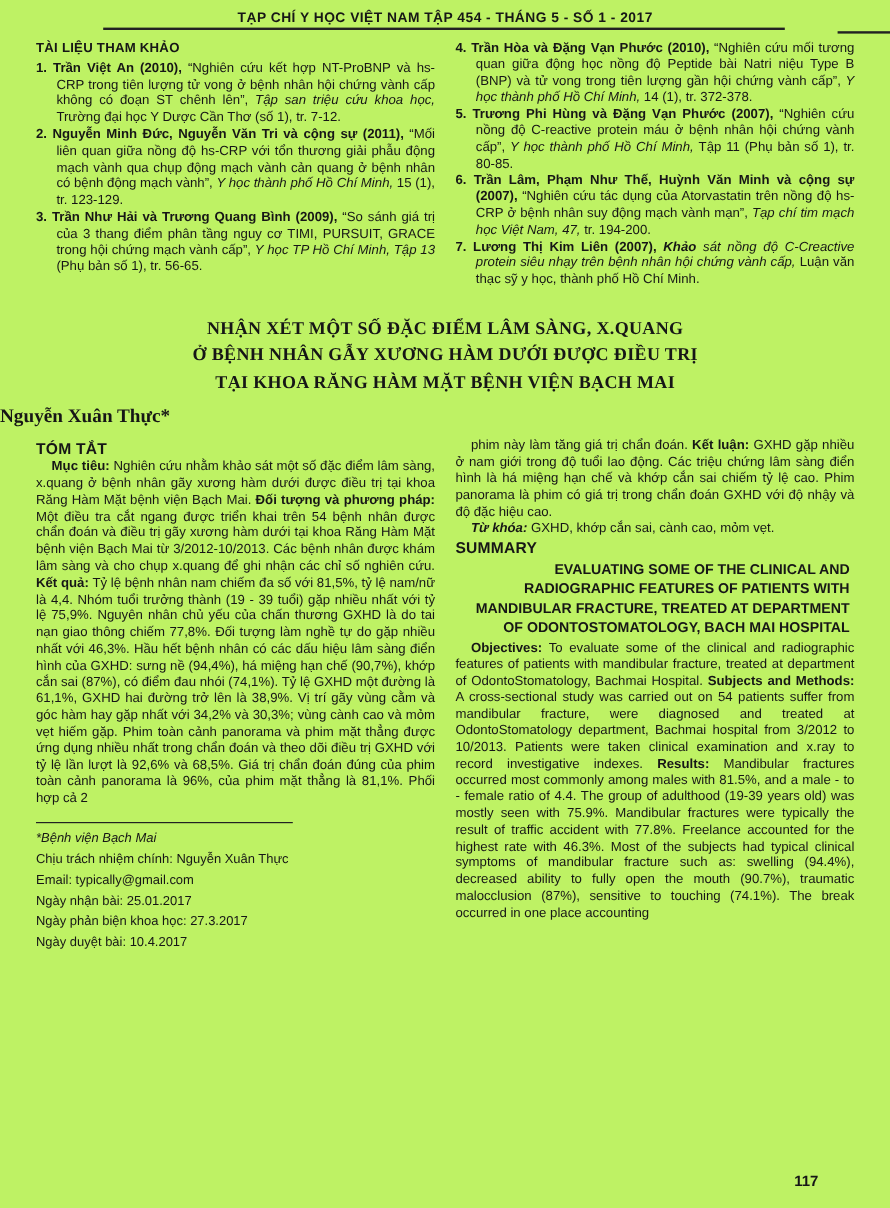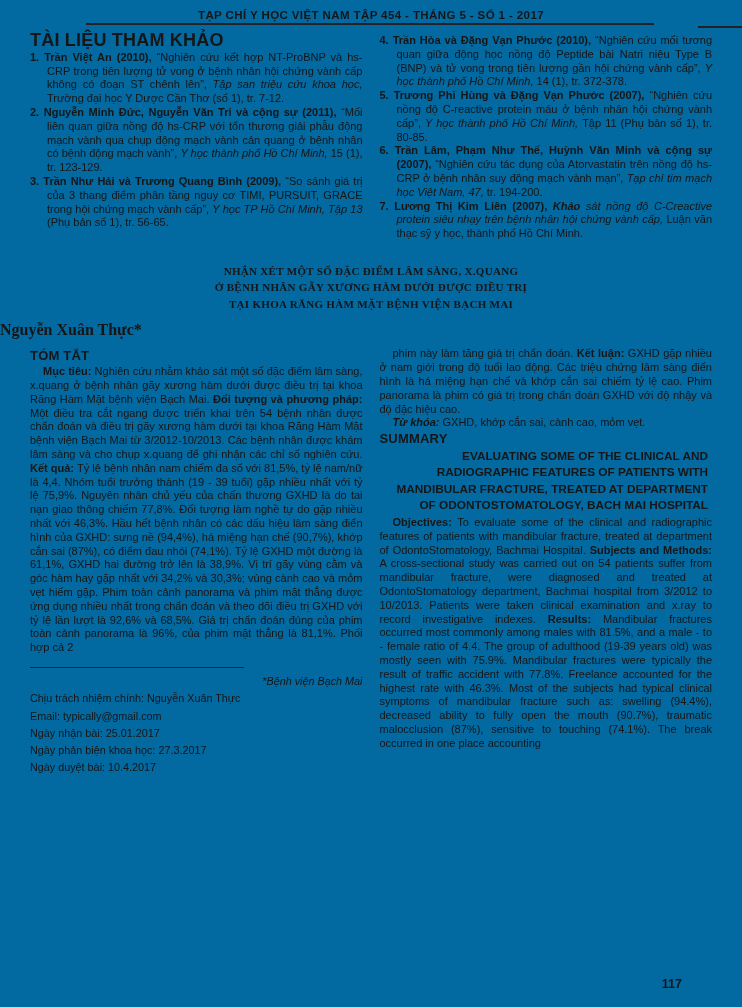--- a/index.html
+++ b/index.html
@@ -1,41 +1,41 @@
 <!DOCTYPE html>
 <html lang="vi"><head>
 <meta charset="utf-8">
 <style>
   html,body{margin:0;padding:0;background:#e9e9e6;}
   .page{
     width:742px;height:1007px;box-sizing:border-box;position:relative;
-    background:#0369a1;color:#161616;overflow:hidden;
+    background:#bef264;color:#161616;overflow:hidden;
     font-family:"Liberation Sans","DejaVu Sans",sans-serif;
   }
   
   .header{position:relative;padding-top:9px;}
   .header-title{
     text-align:center;font-weight:bold;font-size:11.5px;letter-spacing:.4px;
   }
   .header-rule{margin:2px 88px 0 86px;border-top:2px solid #222;}
   .header-dash{position:absolute;top:26px;right:0;width:44px;border-top:2px solid #222;}
   
   .cols{display:flex;gap:17px;padding:0 30px;}
   .col{flex:1;min-width:0;}
   
   .refs{margin-top:9px;font-size:11px;line-height:13.8px;text-align:justify;}
-  .refs-heading{font-size:18px;font-weight:bold;margin:0 0 3px 0;letter-spacing:.2px;}
+  .refs-heading{font-size:11px;font-weight:bold;margin:0 0 3px 0;letter-spacing:.2px;}
   .ref-item{text-indent:-17px;padding-left:17px;}
   .seg-b{font-weight:bold;}
-  .seg-i{font-style:italic;text-align:right;}
+  .seg-i{font-style:italic;}
   .seg-bi{font-weight:bold;font-style:italic;}
   
   .article-title{
     margin-top:22px;text-align:center;font-family:"Liberation Serif","DejaVu Serif",serif;
-    font-weight:bold;font-size:11px;line-height:1.5;letter-spacing:.3px;
+    font-weight:bold;font-size:15px;line-height:1.5;letter-spacing:.3px;
   }
   .t-line{display:block;}
   .article-author{
     margin-top:9px;padding-right:66px;text-align:left;
     font-family:"Liberation Serif","DejaVu Serif",serif;font-weight:bold;font-size:16px;
   }
   
   .body-cols{margin-top:8px;font-size:11px;line-height:13.8px;text-align:justify;}
   .sec-heading{font-size:13px;font-weight:bold;margin:2px 0 2px 0;letter-spacing:.2px;}
   .para{margin:0;text-indent:13px;}

